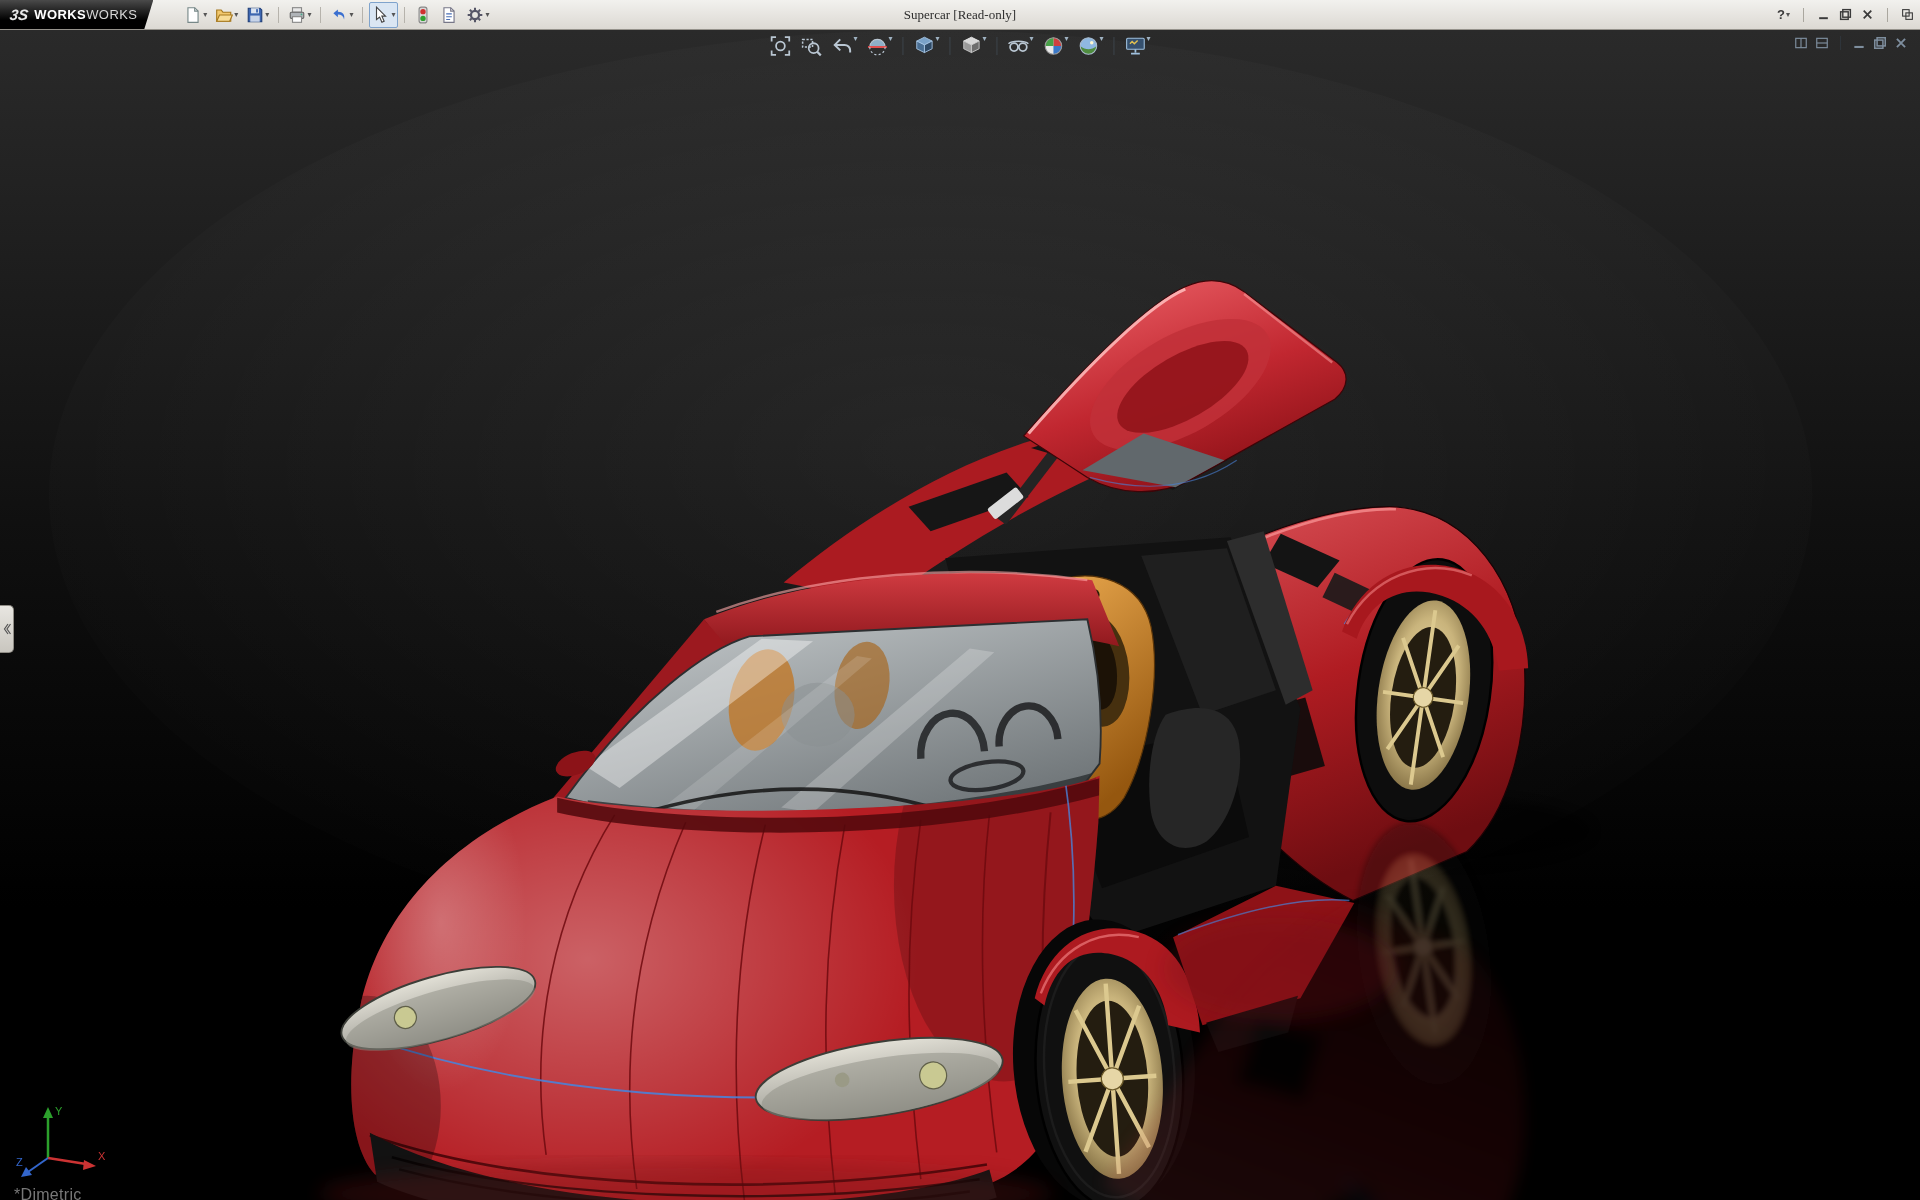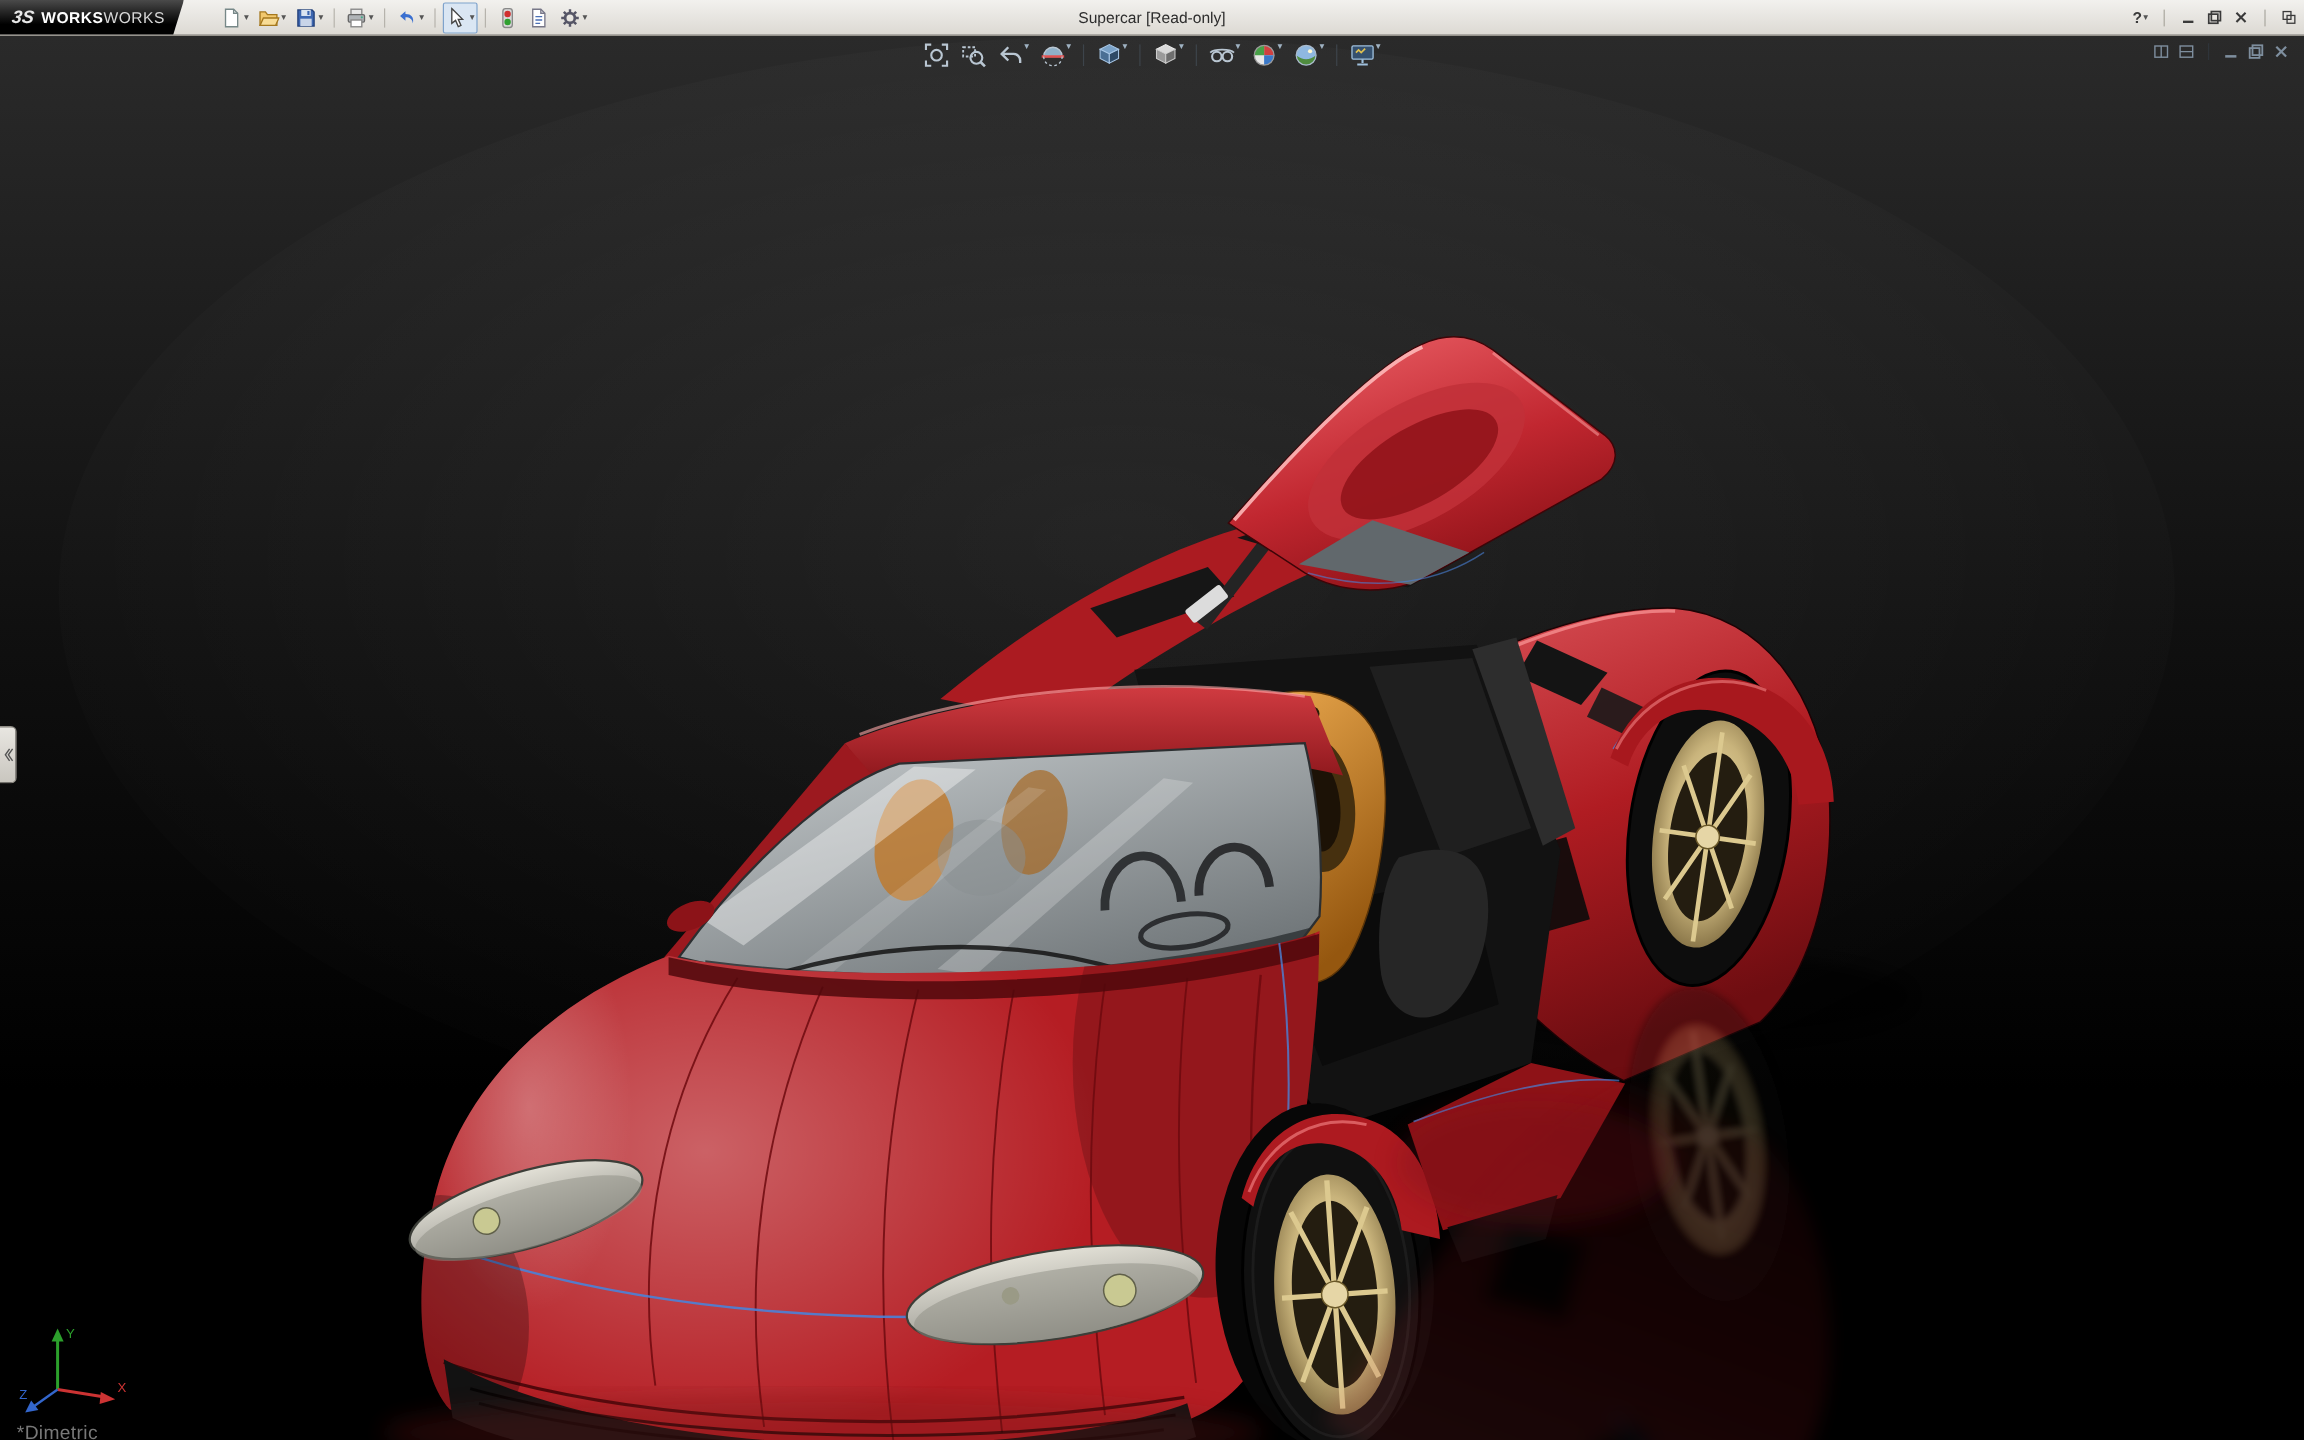--- a/index.html
+++ b/index.html
@@ -13,21 +13,21 @@
     align-items:center;padding:0 16px 0 10px;clip-path:polygon(0 0,100% 0,calc(100% - 9px) 100%,0 100%);}
   .logo .mark{font-style:italic;font-weight:bold;font-size:15px;margin-right:6px;color:#e8e8e8;transform:skewX(-8deg);}
   .logo .bold{font-weight:700;font-size:13px;letter-spacing:.4px;}
   .logo .light{font-weight:400;font-size:13px;letter-spacing:.4px;color:#d8d8d8;}
   #main-toolbar{display:flex;align-items:center;margin-left:28px;gap:2px;}
   .tbtn{display:flex;align-items:center;height:24px;padding:0 2px;border:1px solid transparent;border-radius:2px;}
   .tbtn.active{background:#dae6f3;border-color:#7fa3cc;}
   .tbtn .icon svg{width:18px;height:18px;display:block;}
   .drop{font-size:8px;color:#555;margin-left:1px;line-height:1;}
   .sep{width:1px;height:16px;background:#b6b3ac;margin:0 4px;}
-  .doc-title{position:absolute;left:50%;transform:translateX(-50%);font-size:13px;color:#2d2d2d;white-space:nowrap;}
+  .doc-title{position:absolute;left:50%;transform:translateX(-50%);font-size:13px;color:#2d2d2d;white-space:nowrap;font-family:Liberation Serif, serif;}
   #win-controls{position:absolute;right:6px;top:0;height:100%;display:flex;align-items:center;gap:9px;}
   .wbtn{color:#3a3a3a;display:flex;align-items:center;cursor:default;}
   .wbtn svg{width:13px;height:13px;display:block;}
   .wbtn .qm{font-weight:bold;font-size:13px;}
   .wbtn-sep{background:#aaa79f;height:14px;}
 
   
   .viewport{position:relative;flex:1 1 auto;overflow:hidden;background:#000;}
   .viewport > svg.scene{position:absolute;inset:0;width:100%;height:100%;display:block;}
 

